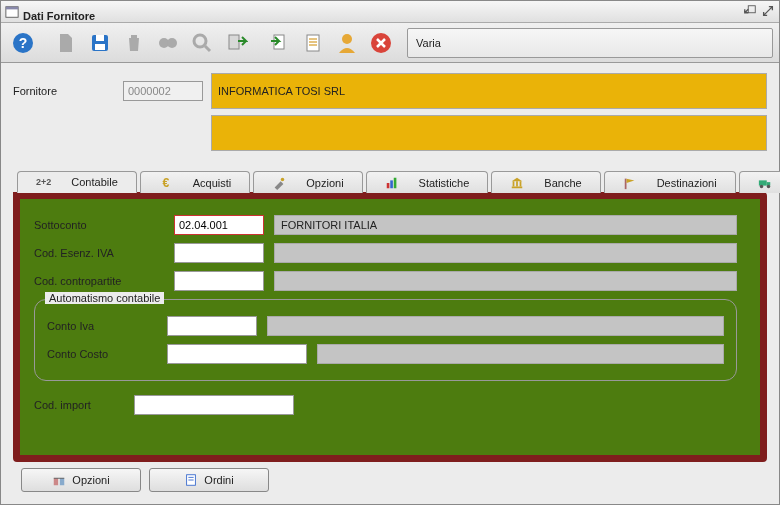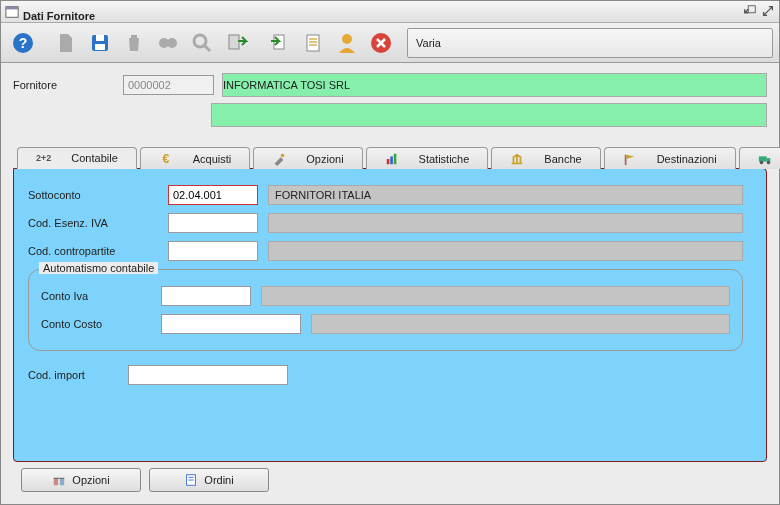--- a/index.html
+++ b/index.html
@@ -59,35 +59,35 @@
     border-radius:2px;
     display:flex;
     align-items:center;
     padding: 0 8px;
     color:#222;
   }
   .content { flex:1; padding: 10px 12px 6px 12px; display:flex; flex-direction:column;}
   .row { display:flex; align-items:center; margin-bottom:6px;justify-content:space-between;}
   .lbl { width: 110px; color:#222;}
   .code-input {
-    width: 91px; height:20px;
+    width: 80px; height:20px;
     border:1px solid #999;
     background:#fff;
     color:#888;
     padding: 0 4px;
     font-size:11px;
   }
   .code-input[readonly]{ background:#f0f0f0;}
   .grayfield {
-    height:24px;
-    background:#86efac;
+    height:36px;
+    background:#eab308;
     border:1px solid #aaa;
     color:#222;
     display:flex; align-items:center;
-    padding: 0 0;
+    padding: 0 6px;
     flex:1;
     margin-left:8px;
   }
   .tabs-wrap {
     margin-top: 14px;
     flex:1;
     display:flex;
     flex-direction: column;
   }
   .tabbar {
@@ -110,22 +110,22 @@
     cursor:default;
   }
   .tab.active {
     background:#ececec;
     border-bottom:1px solid #ececec;
     position:relative;
     z-index:3;
   }
   .tab svg { width:14px; height:14px; }
   .tabpanel {
-    border:1px solid #7f1d1d;
-    background:#7dd3fc;
+    border:7px solid #7f1d1d;
+    background:#4d7c0f;
     flex:1;
     border-radius: 0 4px 4px 4px;
     padding: 16px 23px 10px 14px;
     position:relative;
     z-index:1;
   }
   .formrow { display:flex; align-items:center; margin-bottom:8px;}
   .formrow .flabel { width:140px; color:#222;}
   .input-text {
     height:20px; border:1px solid #999; background:#fff;

